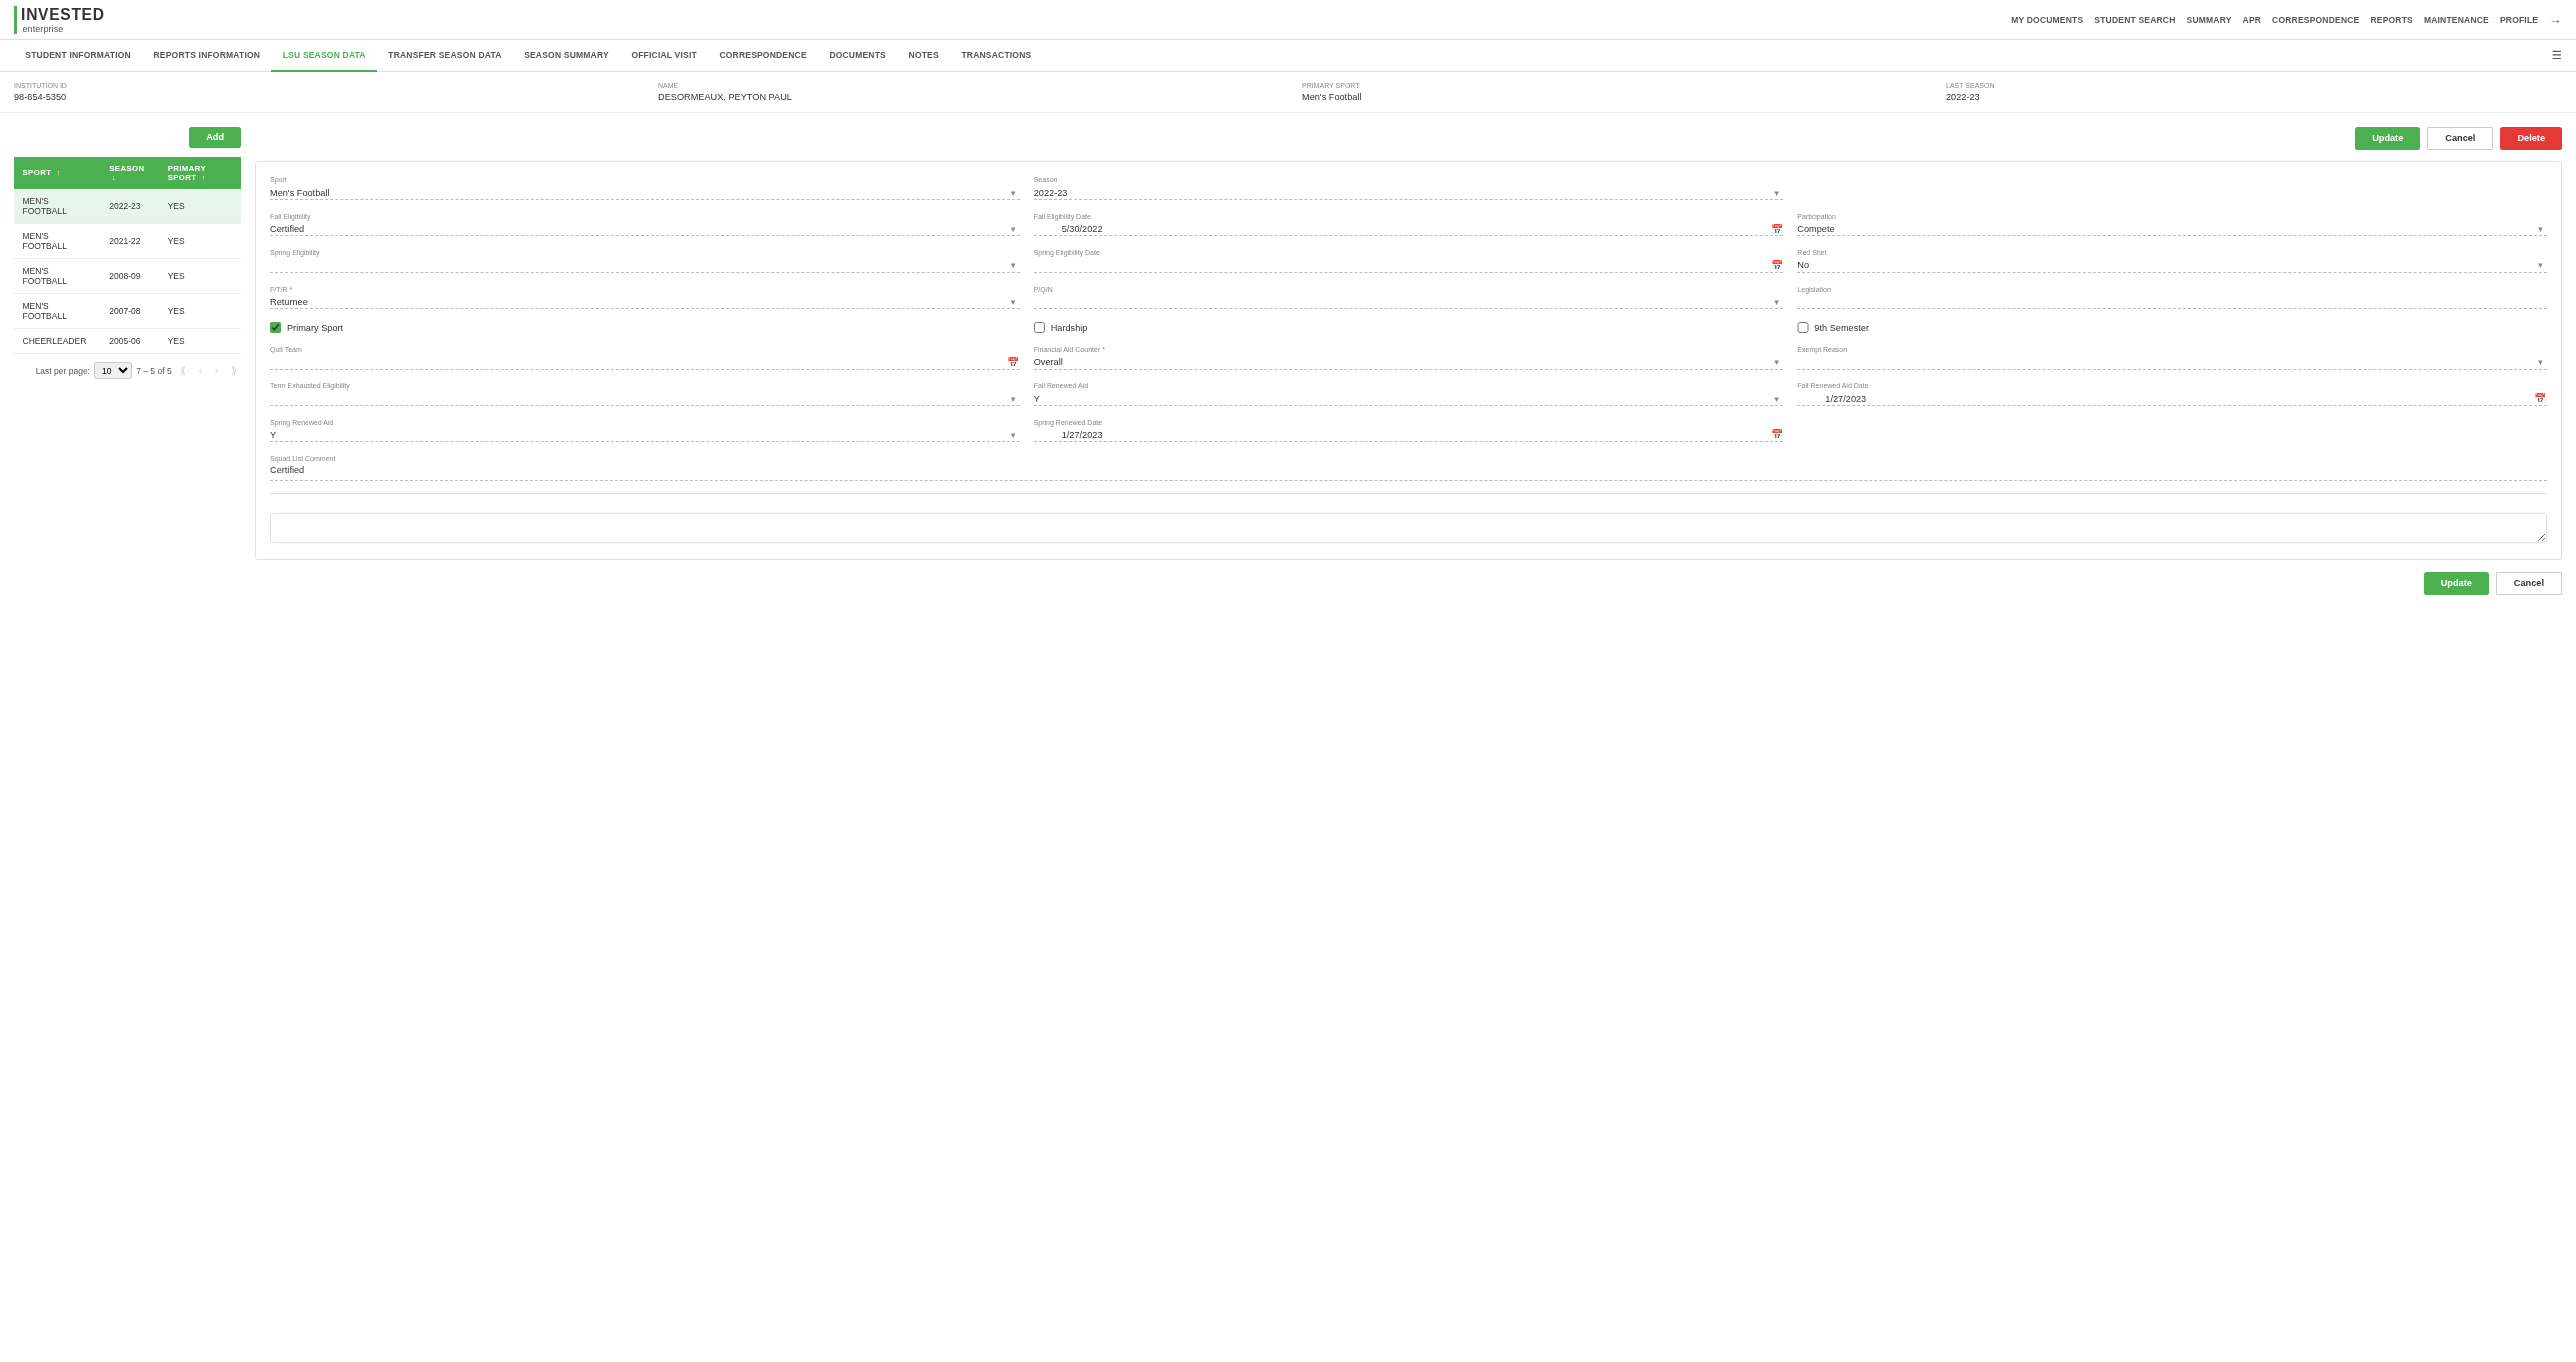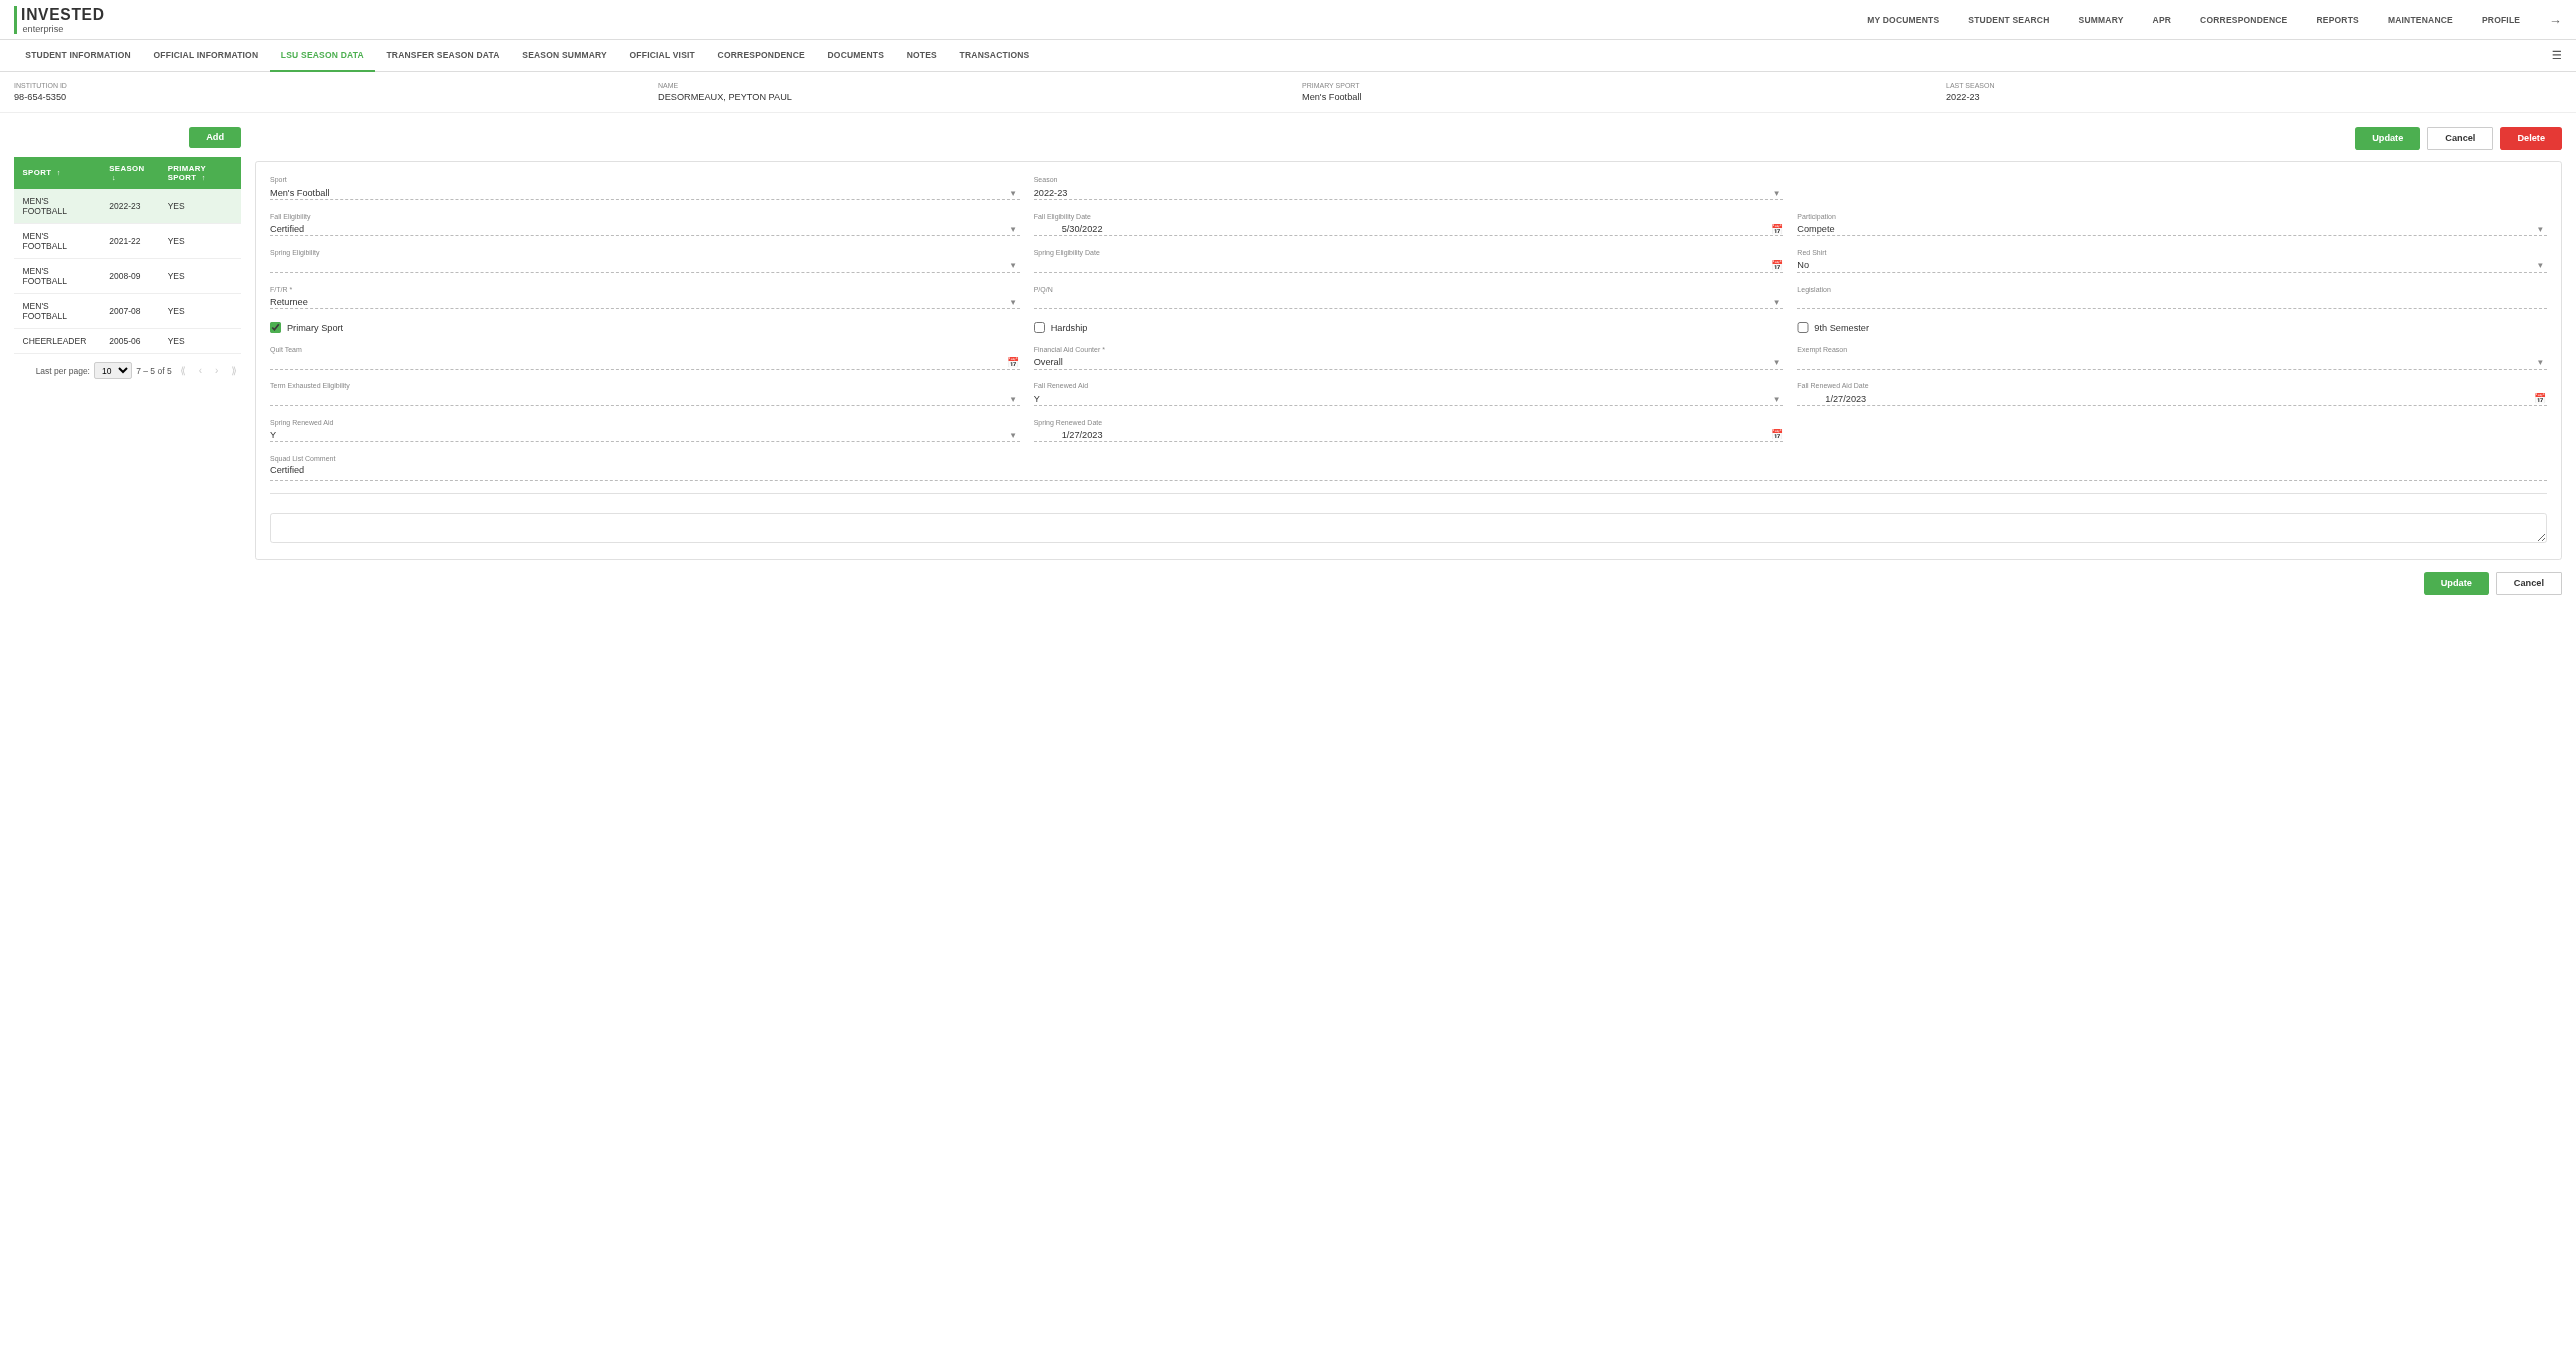--- a/index.html
+++ b/index.html
@@ -11,21 +11,21 @@
       align-items: center;
       justify-content: space-between;
       padding: 5.7px 14px;
       border-bottom: 0.7px solid #ddd;
       background: #fff;
     }
     .logo { display: flex; align-items: flex-end; }
     .logo-text { font-size: 15.6px; font-weight: bold; color: #333; letter-spacing: 0.7px; }
     .logo-sub { font-size: 9.2px; color: #555; margin-left: 1.4px; }
     .logo-bar { width: 2.8px; height: 28px; background: #4caf50; margin-right: 4.3px; }
-    .top-nav-links { display: flex; gap: 29px; align-items: center; }
+    .top-nav-links { display: flex; gap: 11px; align-items: center; }
     .top-nav-links a { text-decoration: none; color: #555; font-size: 8.5px; font-weight: 600; letter-spacing: 0.2px; }
     .logout-icon { font-size: 12.8px; color: #555; cursor: pointer; }
 
     
     .tab-nav {
       display: flex;
       align-items: center;
       border-bottom: 1.4px solid #ddd;
       padding: 0 14px;
       background: #fff;
@@ -322,21 +322,21 @@
     <a>CORRESPONDENCE</a>
     <a>REPORTS</a>
     <a>MAINTENANCE</a>
     <a>PROFILE</a>
     <span class="logout-icon">→</span>
   </div>
 </div>
 
 <div class="tab-nav">
   <a>STUDENT INFORMATION</a>
-  <a>OFFICIAL INFORMATION</a>
+  <a>REPORTS INFORMATION</a>
   <a class="active">LSU SEASON DATA</a>
   <a>TRANSFER SEASON DATA</a>
   <a>SEASON SUMMARY</a>
   <a>OFFICIAL VISIT</a>
   <a>CORRESPONDENCE</a>
   <a>DOCUMENTS</a>
   <a>NOTES</a>
   <a>TRANSACTIONS</a>
   <span class="tab-nav-overflow">☰</span>
 </div>

